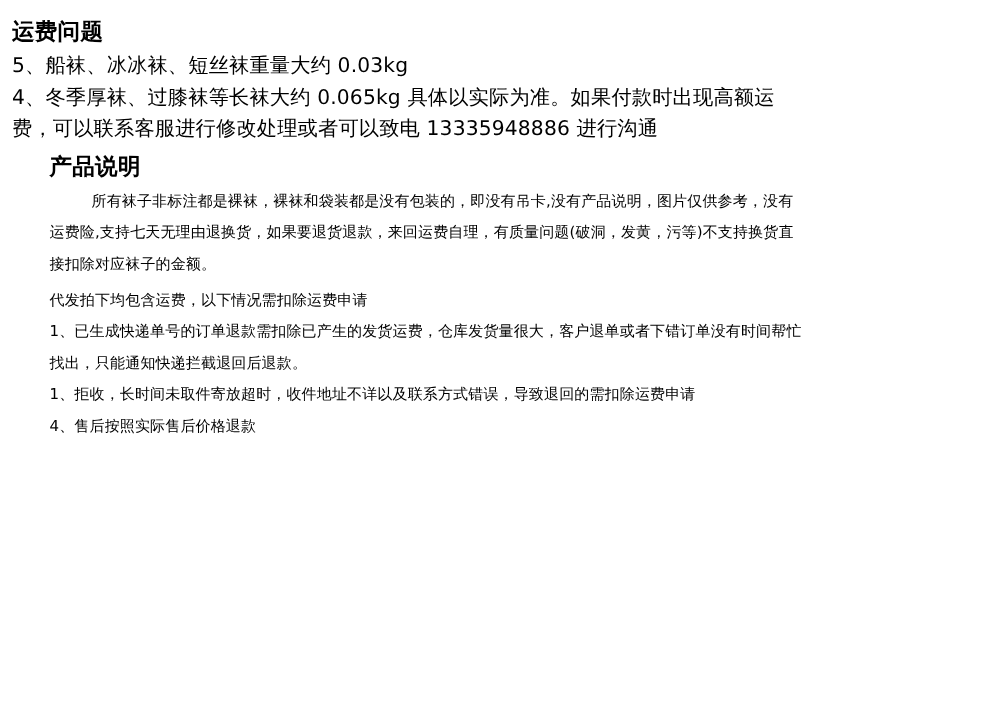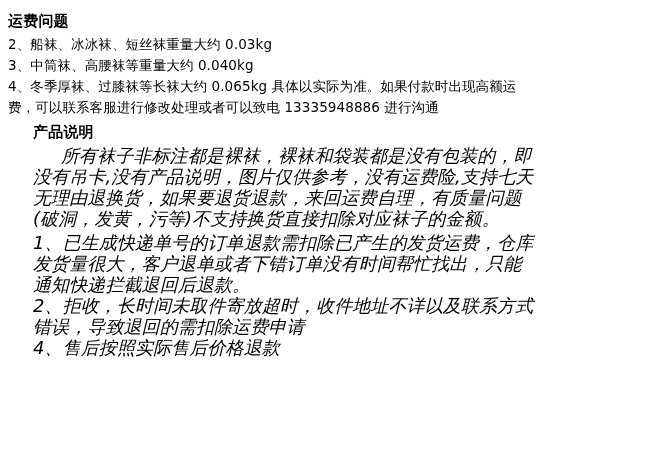--- a/index.html
+++ b/index.html
@@ -28,53 +28,52 @@
     margin: 0 0 2px 0;
     letter-spacing: 0.2px;
   }
   .line {
     font-size: 13.5px;
     line-height: 21px;
     margin: 0;
     letter-spacing: 0.1px;
   }
   .para {
-    font-size: 18px;
+    font-size: 10px;
     line-height: 21px;
     margin: 0;
     letter-spacing: 0.1px;
-    font-style: italic;
   }
   .indent {
     text-indent: 28px;
   }
   .block {
     margin-bottom: 1px;
   }
   .gap-top {
     margin-top: 3px;
     margin-left: 25px;
   }
 </style>
 </head>
 <body>
 
 <div class="page">
 
   <div class="block">
     <div class="section-title">运费问题</div>
-    <p class="line">2、船袜、冰冰袜、短丝袜重量大约 0.03kg</p>
-    <p class="line">3、中筒袜、高腰袜等重量大约 0.040kg</p>
+    <p class="line">5、船袜、冰冰袜、短丝袜重量大约 0.03kg</p>
     <p class="line">4、冬季厚袜、过膝袜等长袜大约 0.065kg 具体以实际为准。如果付款时出现高额运费，可以联系客服进行修改处理或者可以致电 13335948886 进行沟通</p>
   </div>
 
   <div class="block gap-top">
     <div class="section-title">产品说明</div>
     <p class="para indent">所有袜子非标注都是裸袜，裸袜和袋装都是没有包装的，即没有吊卡,没有产品说明，图片仅供参考，没有运费险,支持七天无理由退换货，如果要退货退款，来回运费自理，有质量问题(破洞，发黄，污等)不支持换货直接扣除对应袜子的金额。</p>
   </div>
 
   <div class="block gap-top">
+    <p class="para">代发拍下均包含运费，以下情况需扣除运费申请</p>
     <p class="para">1、已生成快递单号的订单退款需扣除已产生的发货运费，仓库发货量很大，客户退单或者下错订单没有时间帮忙找出，只能通知快递拦截退回后退款。</p>
-    <p class="para">2、拒收，长时间未取件寄放超时，收件地址不详以及联系方式错误，导致退回的需扣除运费申请</p>
+    <p class="para">1、拒收，长时间未取件寄放超时，收件地址不详以及联系方式错误，导致退回的需扣除运费申请</p>
     <p class="para">4、售后按照实际售后价格退款</p>
   </div>
 
 </div>
 
 </body></html>

